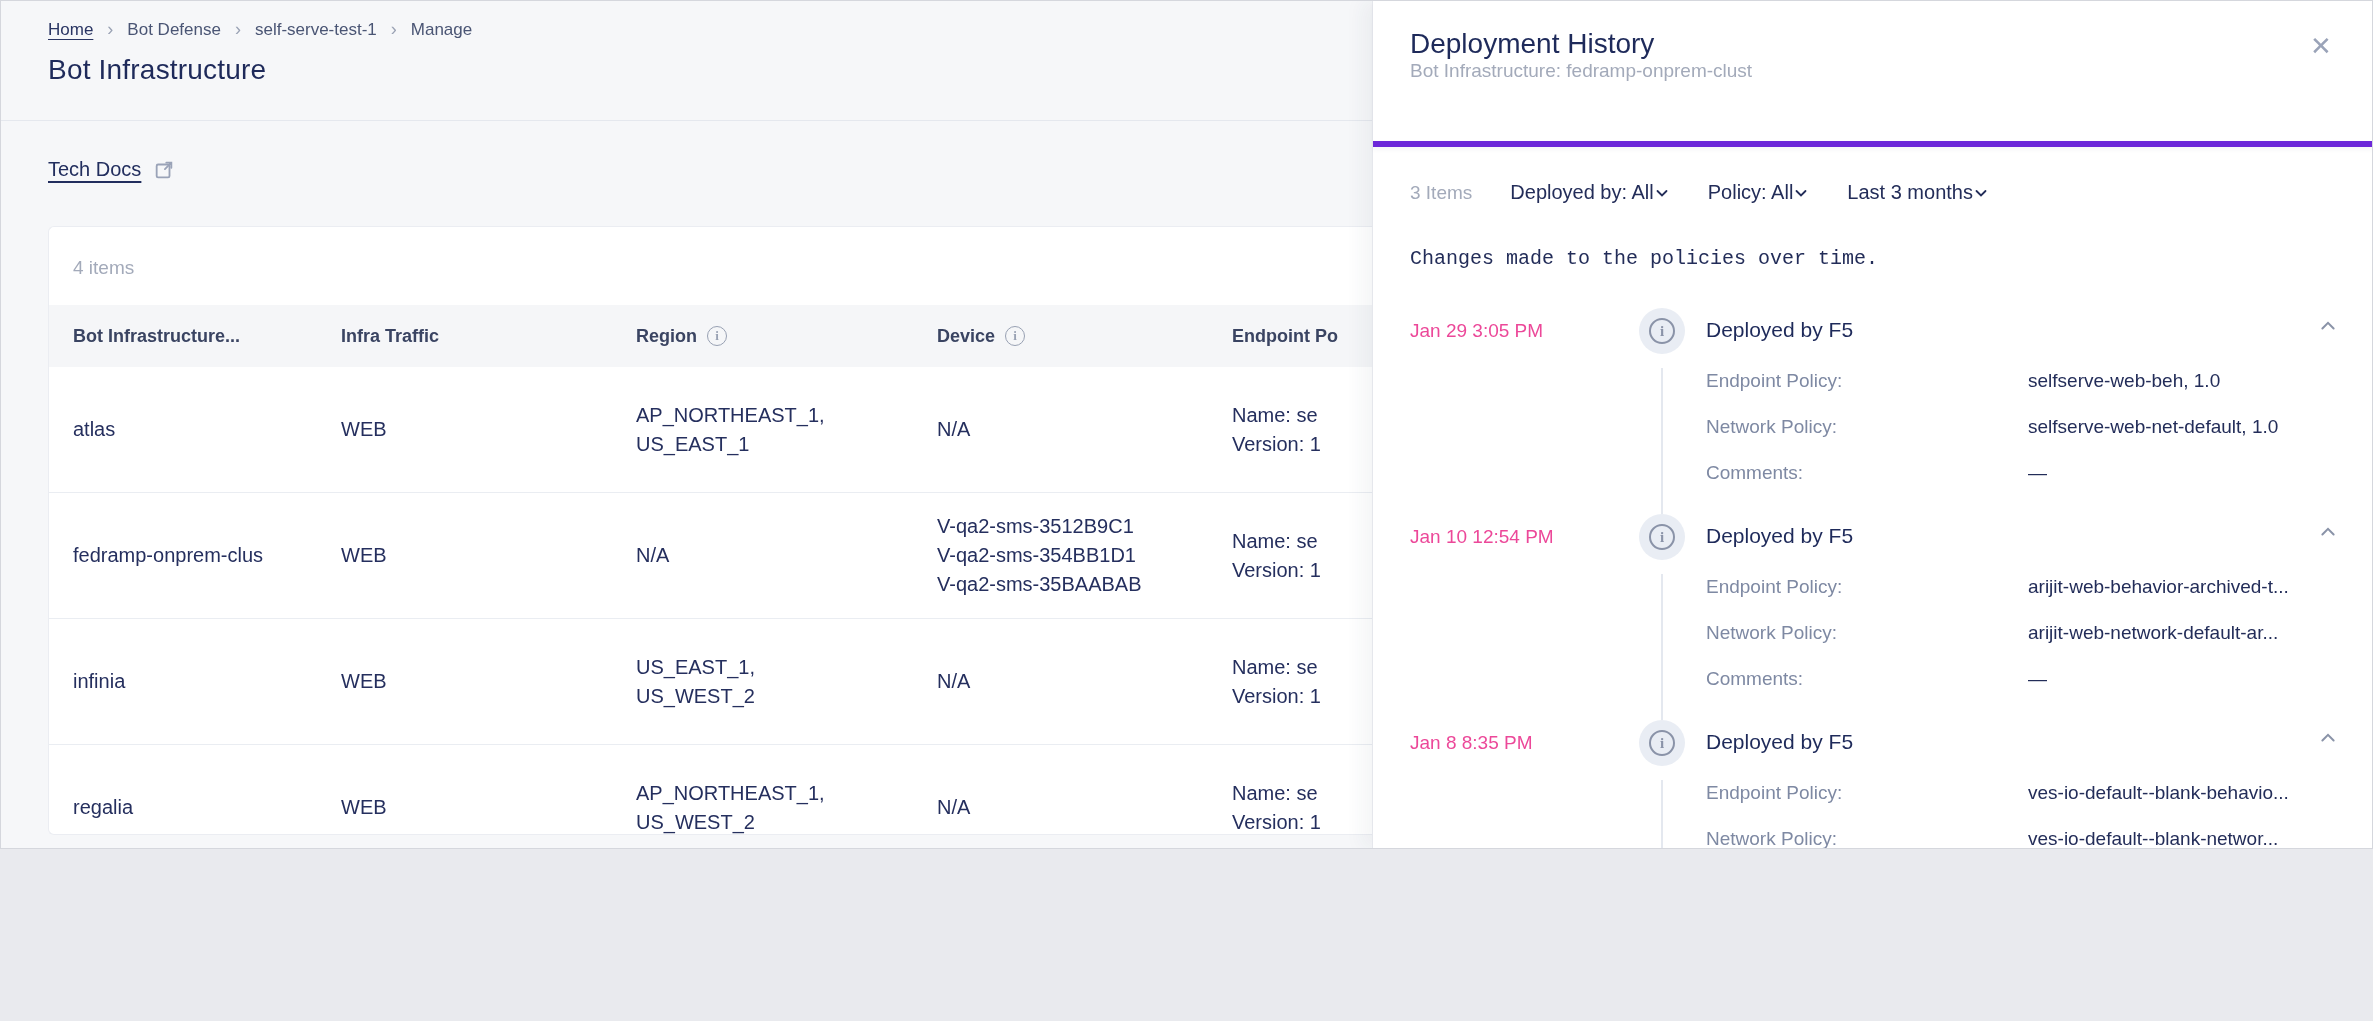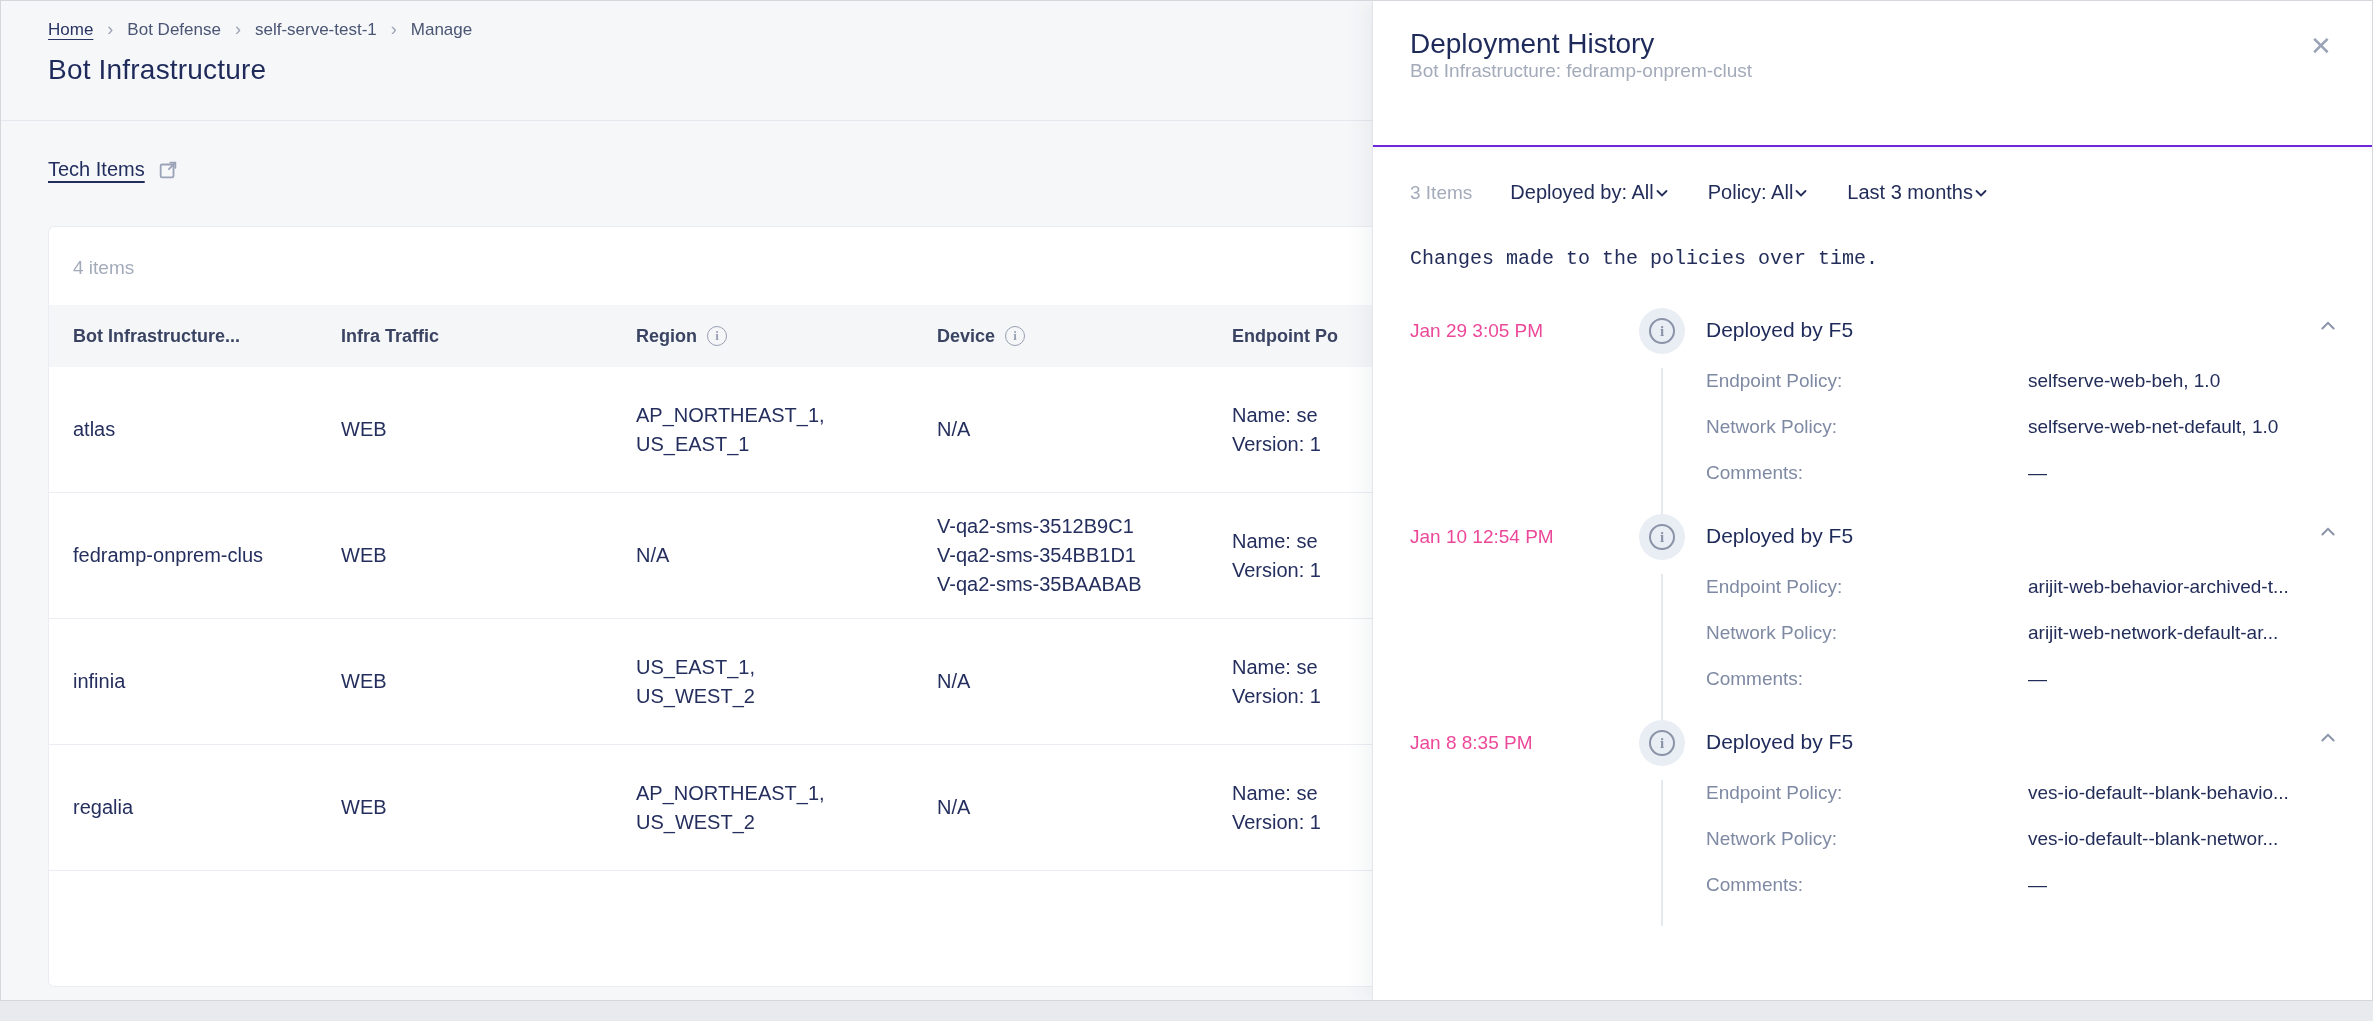--- a/index.html
+++ b/index.html
@@ -1,18 +1,18 @@
 <!DOCTYPE html>
 <html><head>
 <meta charset="utf-8">
 <style>
   * { margin:0; padding:0; box-sizing:border-box; }
   html,body { background:#e9eaee; font-family:"Liberation Sans", sans-serif; }
   .screen {
-    position:relative; width:2373px; height:1001px; background:#f6f7f9;
+    position:relative; width:2373px; height:849px; background:#f6f7f9;
     border:1px solid #d5d7dd; overflow:hidden; display:flex;
   }
   
   .main { position:relative; width:1371px; height:100%; background:#f6f7f9; flex:none; overflow:hidden; }
   .main-header { padding:18px 0 0 47px; height:120px; border-bottom:1px solid #e5e8ee; }
   .breadcrumb { display:flex; align-items:center; gap:14px; font-size:17px; color:#4a5574; }
   .crumb-link { color:#2a3563; text-decoration:underline; text-underline-offset:4px; cursor:pointer; }
   .crumb { color:#4a5574; }
   .crumb-sep { color:#9aa2b4; font-size:18px; }
   .page-title { margin-top:14px; font-size:28px; font-weight:500; color:#1e2a5a; letter-spacing:0.2px; }
@@ -41,21 +41,21 @@
     color:#98a1b3; font-size:13px; font-weight:700; font-family:"Liberation Serif", serif;
     cursor:pointer; flex:none;
   }
   
   .panel {
     position:relative; width:1002px; height:100%; background:#ffffff; flex:none;
     border-left:1px solid #e5e7ec; box-shadow:-10px 0 18px rgba(40,50,80,0.05);
     display:flex; flex-direction:column;
   }
   .panel-header { position:relative; padding:27px 36px 0 37px; height:146px;
-    border-bottom:2px solid #6d28d9; box-shadow:0 3px 5px rgba(40,50,80,0.04); flex:none; }
+    border-bottom:6px solid #6d28d9; box-shadow:0 3px 5px rgba(40,50,80,0.04); flex:none; }
   .panel-title { font-size:28px; font-weight:500; color:#1e2a5a; }
   .panel-subtitle { margin-top:0; font-size:19px; color:#a3aaba; }
   .close-btn {
     position:absolute; top:28px; right:36px; width:34px; height:34px;
     display:flex; align-items:center; justify-content:center;
     font-size:26px; color:#9aa3b8; cursor:pointer;
   }
   .panel-body { padding:34px 36px 0 37px; overflow:hidden; }
   .filter-row { display:flex; align-items:center; gap:38px; }
   .filter-count { font-size:19px; color:#a3aaba; }
@@ -100,21 +100,21 @@
         <span class="crumb">Bot Defense</span>
         <span class="crumb-sep">›</span>
         <span class="crumb">self-serve-test-1</span>
         <span class="crumb-sep">›</span>
         <span class="crumb">Manage</span>
       </div>
       <div class="page-title">Bot Infrastructure</div>
     </div>
 
     <div class="docs-row">
-      <span class="docs-link">Tech Items</span>
+      <span class="docs-link">Tech Docs</span>
       <svg class="ext-icon" viewBox="0 0 24 24" fill="none" stroke="currentColor" stroke-width="2">
         <rect x="4" y="6" width="14" height="14" rx="1.5"></rect>
         <path d="M13 11 L20 4 M14.5 4 H20 V9.5" stroke-linecap="round"></path>
       </svg>
     </div>
 
     <div class="card">
       <div class="items-count">4 items</div>
 
       <div class="grid-table">

